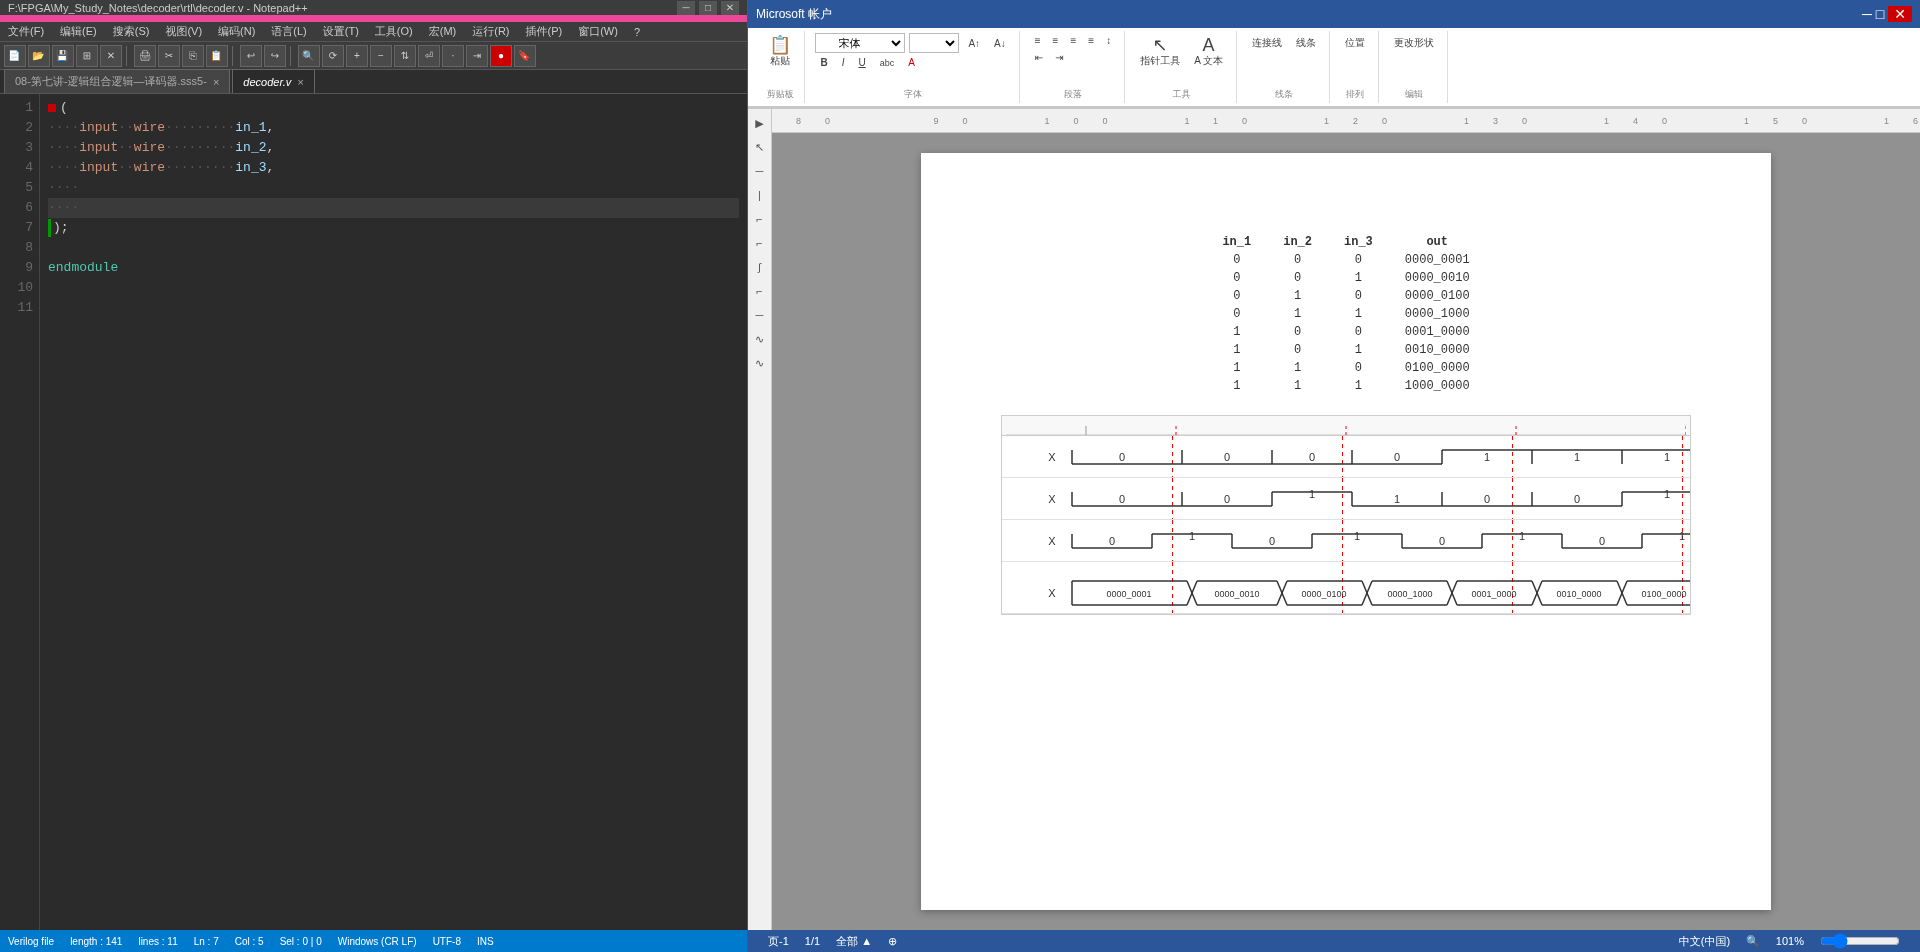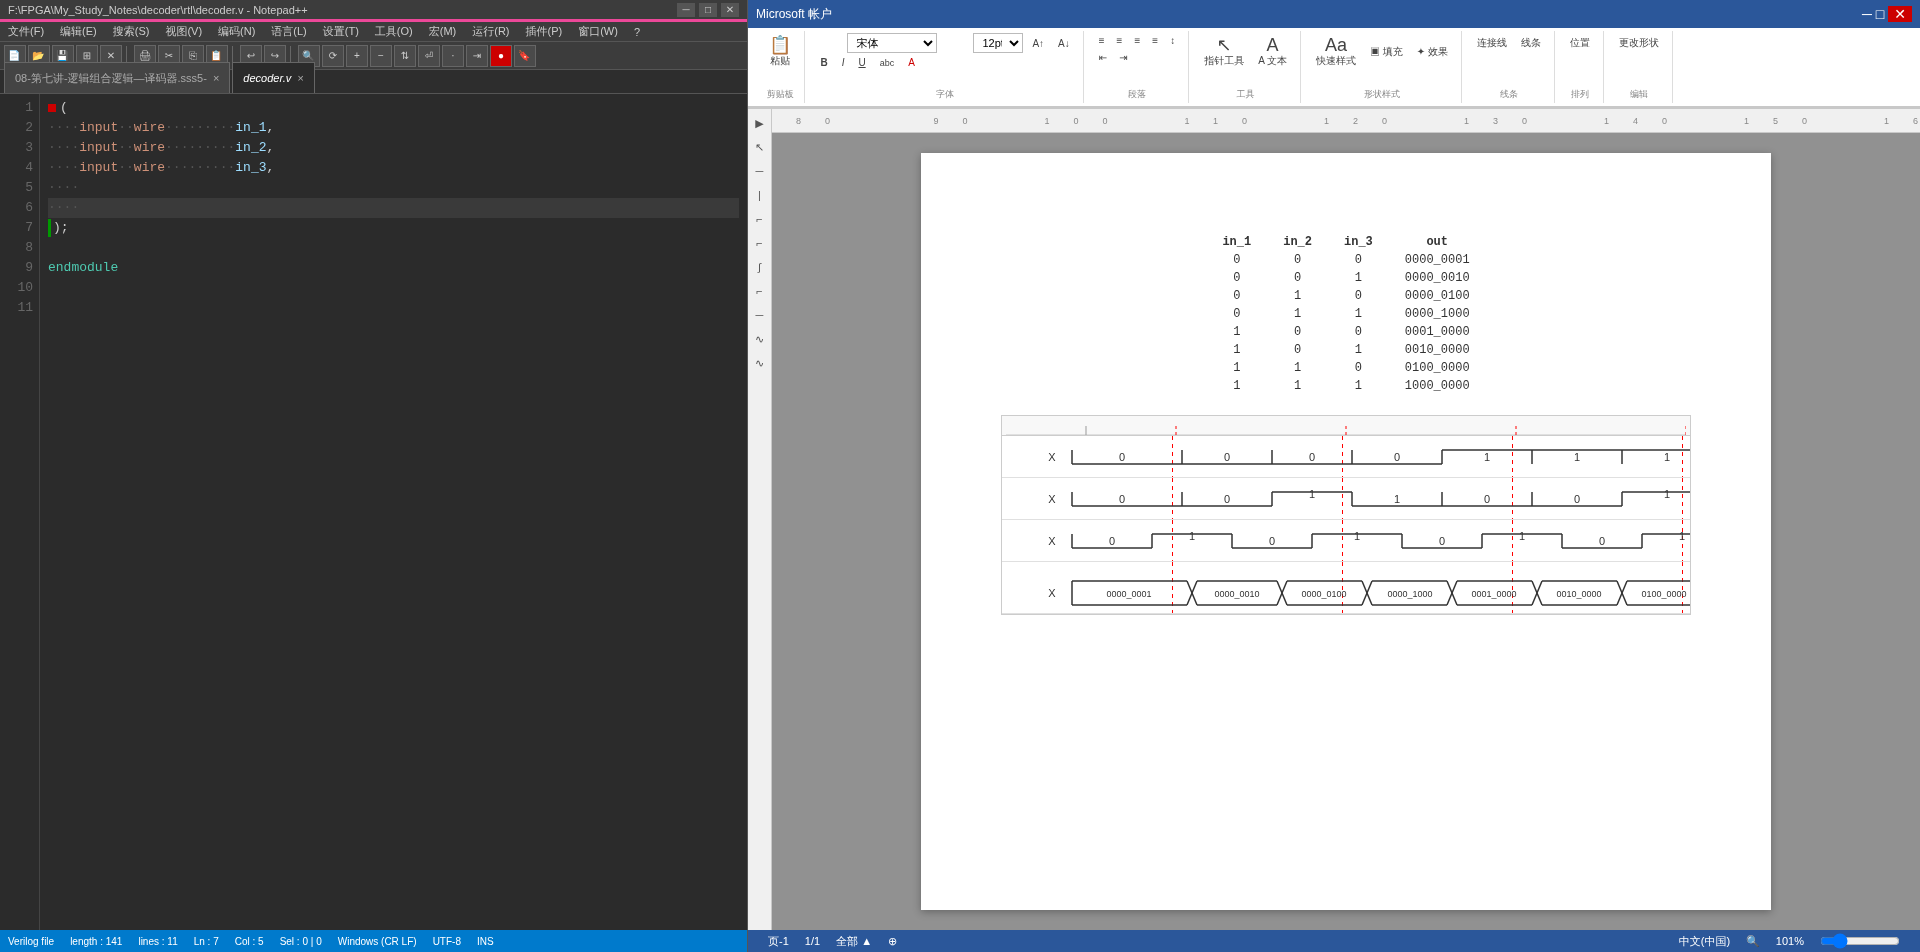--- a/index.html
+++ b/index.html
@@ -17,21 +17,21 @@
     }
     #np-titlebar {
       height: 22px;
       background: #3c3c3c;
       display: flex;
       align-items: center;
       padding: 0 8px;
       font-size: 11px;
       color: #ccc;
       justify-content: space-between;
-      border-bottom: 3px solid #ec4899;
+      border-bottom: 7px solid #ec4899;
     }
     #np-titlebar-left { display: flex; align-items: center; gap: 4px; }
     #np-titlebar-controls { display: flex; gap: 4px; }
     .np-ctrl-btn {
       width: 18px; height: 14px;
       background: #555;
       border: none;
       color: #ccc;
       font-size: 10px;
       cursor: pointer;
@@ -70,21 +70,21 @@
     #np-tabs {
       height: 24px;
       background: #2d2d2d;
       display: flex;
       align-items: flex-end;
       padding: 0 4px;
       gap: 2px;
       border-bottom: 1px solid #555;
     }
     .np-tab {
-      height: 31px;
+      height: 24px;
       padding: 0 10px;
       background: #444;
       border: 1px solid #666;
       border-bottom: none;
       color: #aaa;
       font-size: 11px;
       display: flex; align-items: center;
       cursor: pointer;
       margin-top: 24px;
     }
@@ -370,22 +370,21 @@
       color: #fff;
       gap: 16px;
       justify-content: space-between;
     }
 
     .font-select {
       height: 20px;
       font-size: 11px;
       border: 1px solid #bbb;
       background: #fff;
-      padding: 0 4px;
-      margin-left: 32px;
+      padding: 0 18px;
     }
 
     .red-dashed-line {
       position: absolute;
       top: 0;
       width: 1px;
       background: repeating-linear-gradient(to bottom, red 0px, red 4px, transparent 4px, transparent 8px);
       height: 100%;
     }
   </style>
@@ -616,35 +615,20 @@
             <div>指针工具</div>
           </div>
           <div class="rb-btn">
             <div class="rb-btn-icon">A</div>
             <div>A 文本</div>
           </div>
         </div>
         <div class="ribbon-group-label">工具</div>
       </div>
 
-      <div class="ribbon-group">
-        <div style="display:flex; gap:4px; align-items:center;">
-          <div class="rb-btn">
-            <div class="rb-btn-icon">Aa</div>
-            <div>快速样式</div>
-          </div>
-          <div class="rb-btn">
-            <div>▣ 填充</div>
-          </div>
-          <div class="rb-btn">
-            <div>✦ 效果</div>
-          </div>
-        </div>
-        <div class="ribbon-group-label">形状样式</div>
-      </div>
 
       <div class="ribbon-group">
         <div style="display:flex; gap:4px; align-items:center;">
           <div class="rb-btn">
             <div>连接线</div>
           </div>
           <div class="rb-btn">
             <div>线条</div>
           </div>
         </div>

